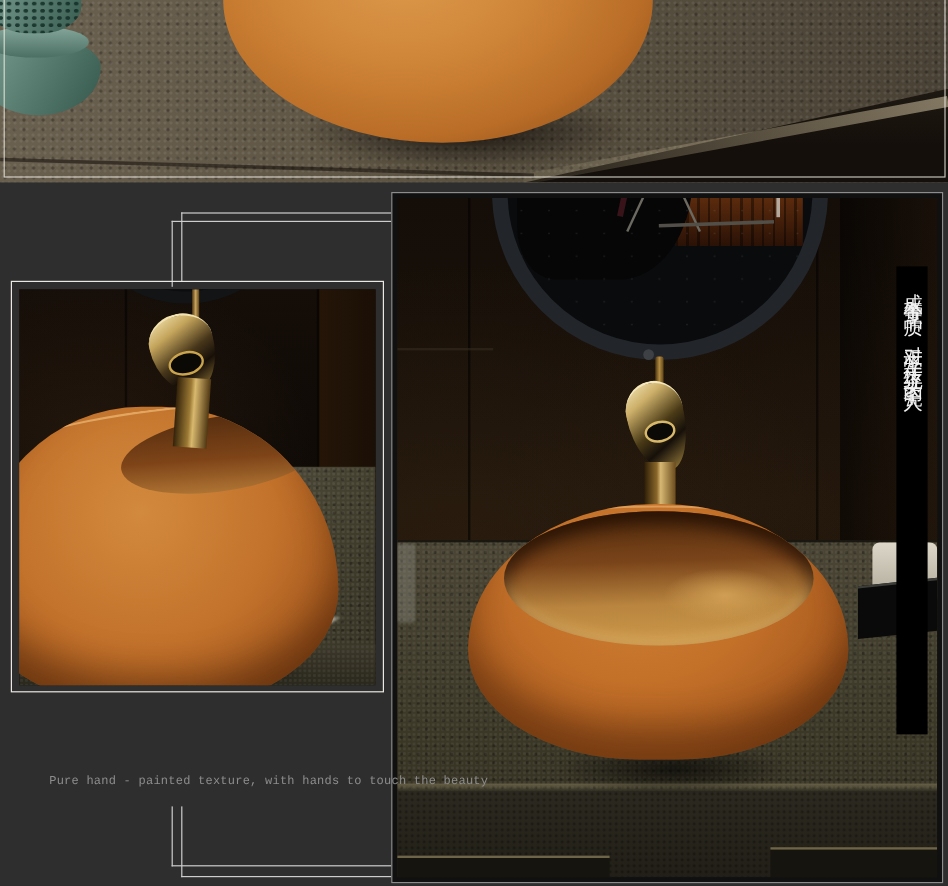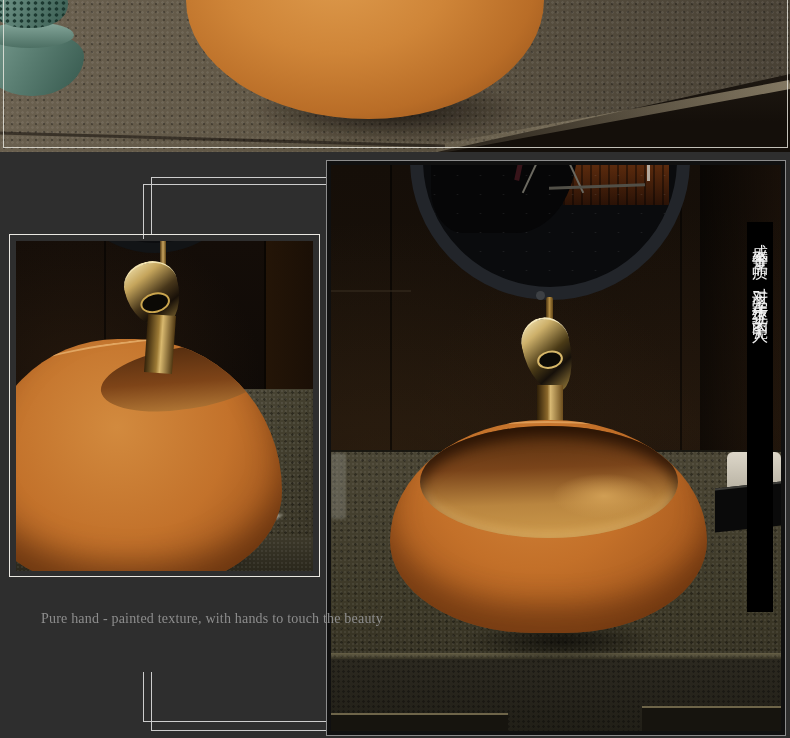--- a/index.html
+++ b/index.html
@@ -174,22 +174,22 @@
   
   .mp-strip{left:416px;top:57px;width:26px;height:390px;background:#000;z-index:5;
     display:flex;justify-content:center;}
   .mp-strip span{writing-mode:vertical-rl;text-orientation:upright;
     color:#f2f2f2;font-size:16px;letter-spacing:4px;line-height:26px;padding-top:9px;
     font-family:"Liberation Serif",serif;}
 
   
   .tagline-zh{left:18px;top:612px;font-size:17px;letter-spacing:6px;color:#c8c8c8;
     font-family:"Liberation Serif",serif;z-index:5;}
-  .tagline-en{left:41px;top:611px;font-size:14px;letter-spacing:.2px;color:#8d8d8d;
-    font-family:Liberation Serif, serif;z-index:5;}
+  .tagline-en{left:41px;top:646px;font-size:10px;letter-spacing:.2px;color:#8d8d8d;
+    font-family:Liberation Mono, monospace;z-index:5;}
 
   
   .watermark{left:600px;top:707px;width:190px;text-align:right;font-size:28px;line-height:1;
     color:#c43440;font-family:"Liberation Serif",serif;z-index:10;}
 </style>
 </head>
 <body>
 
 <div class="page">
 

